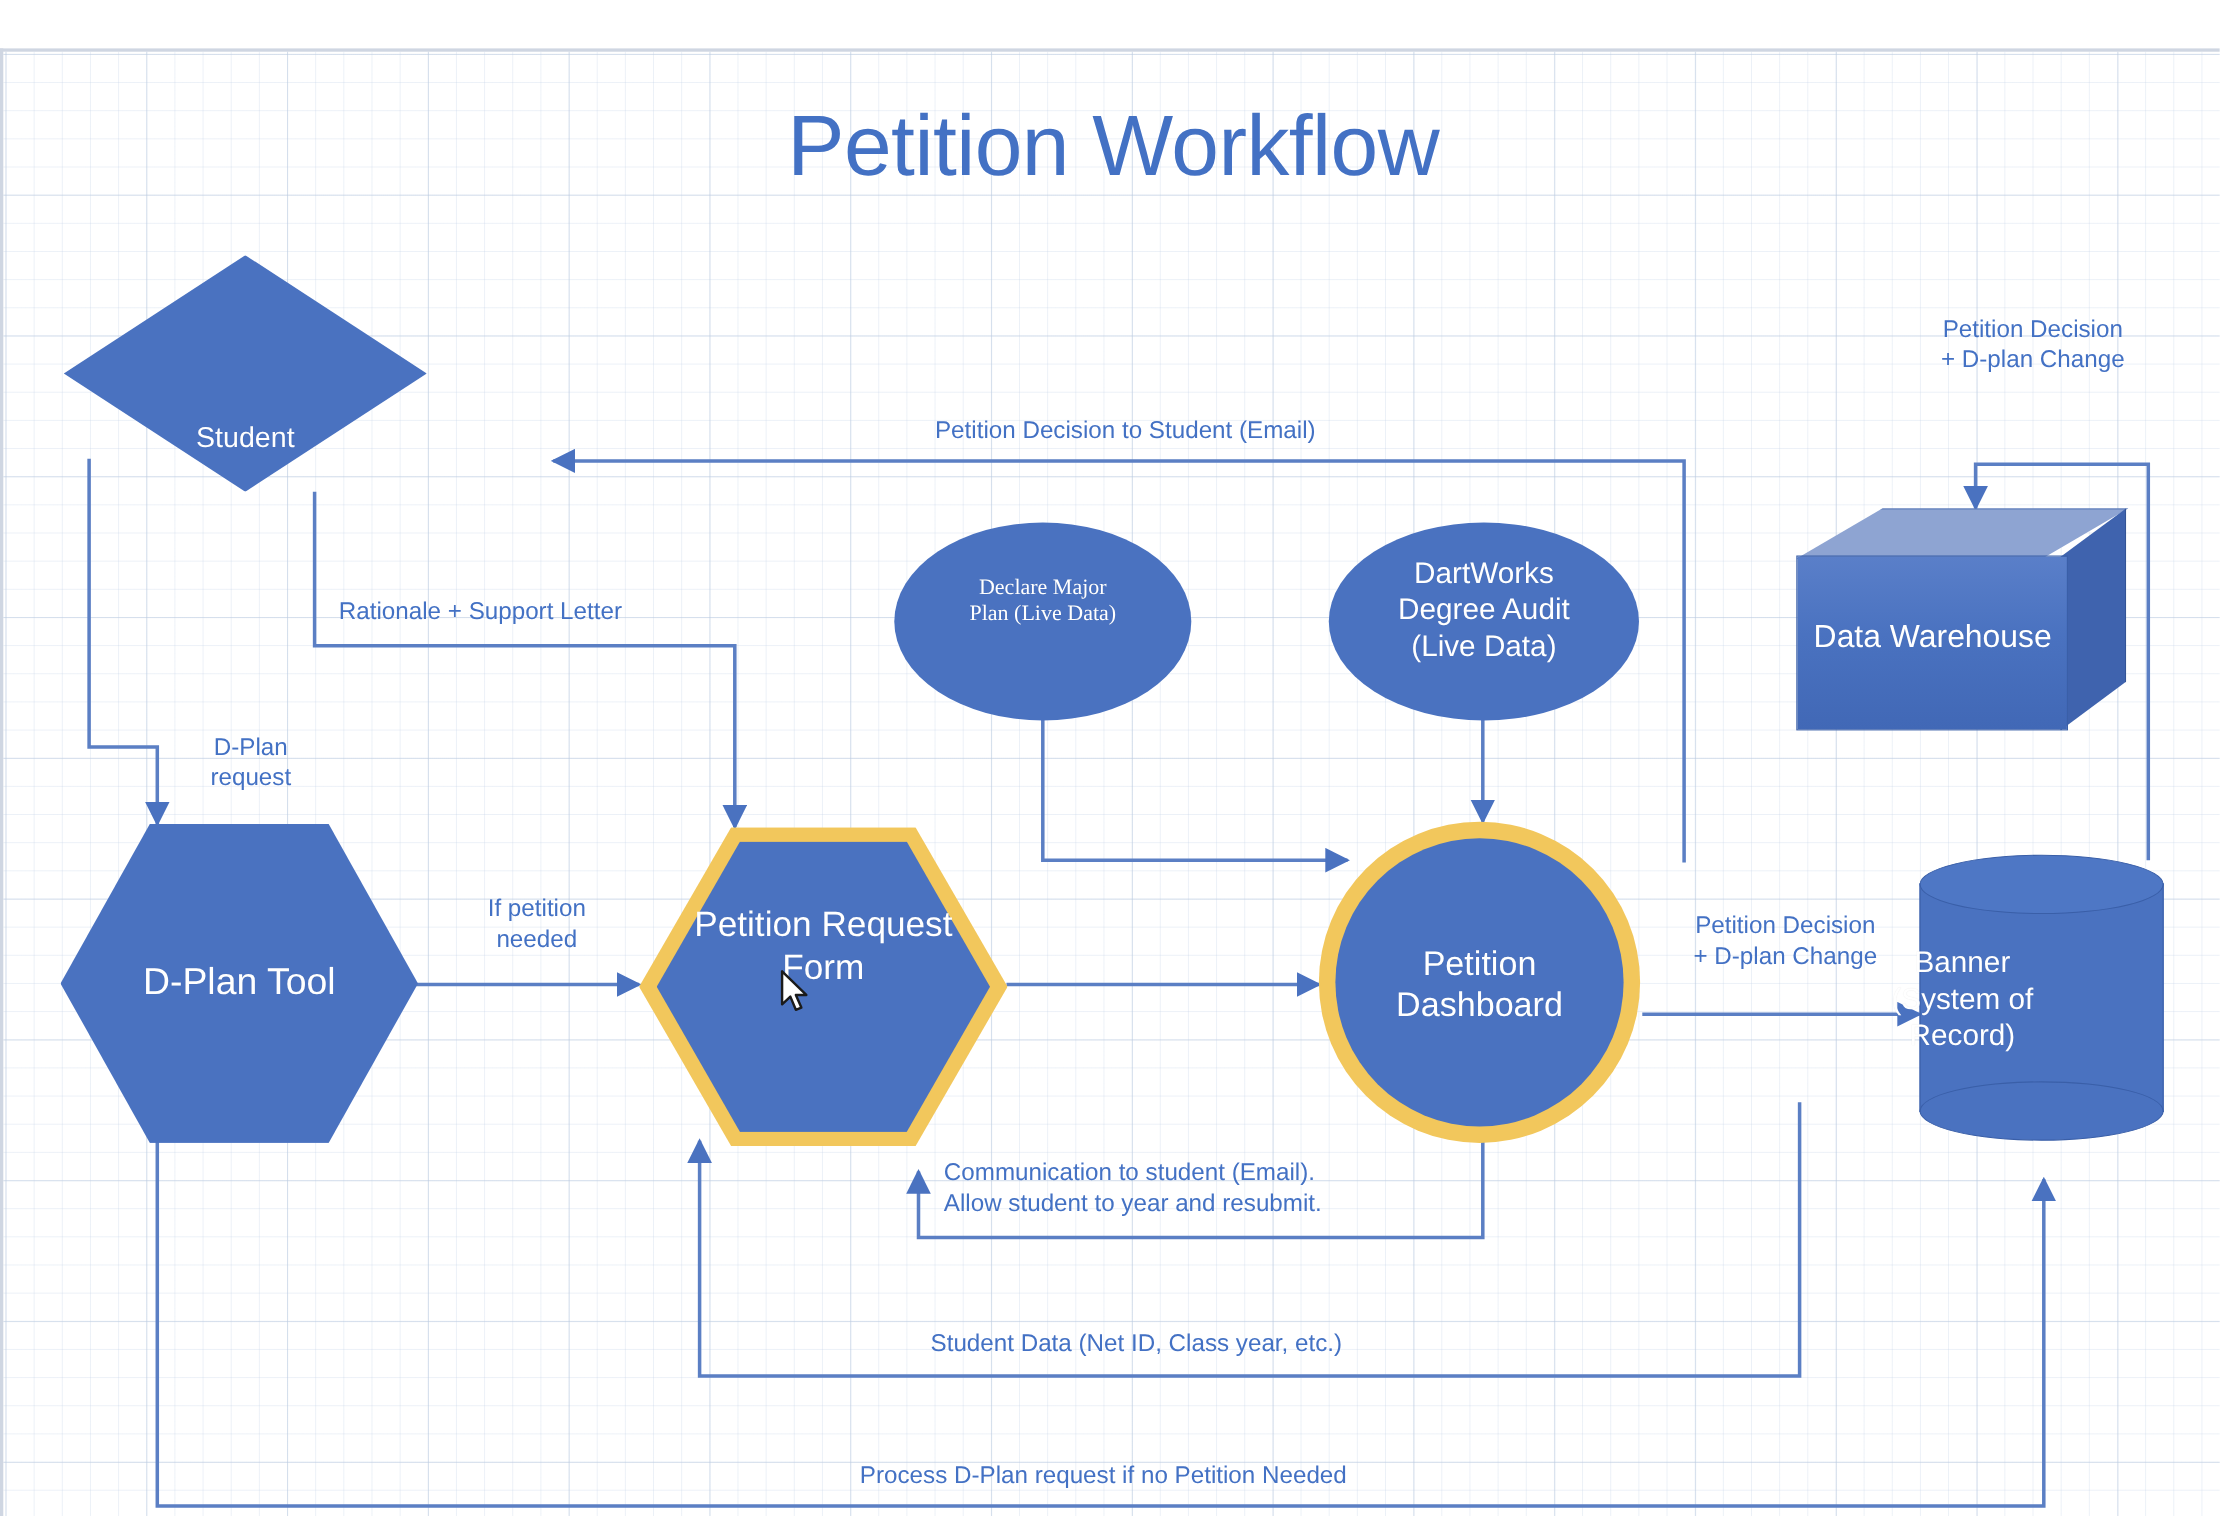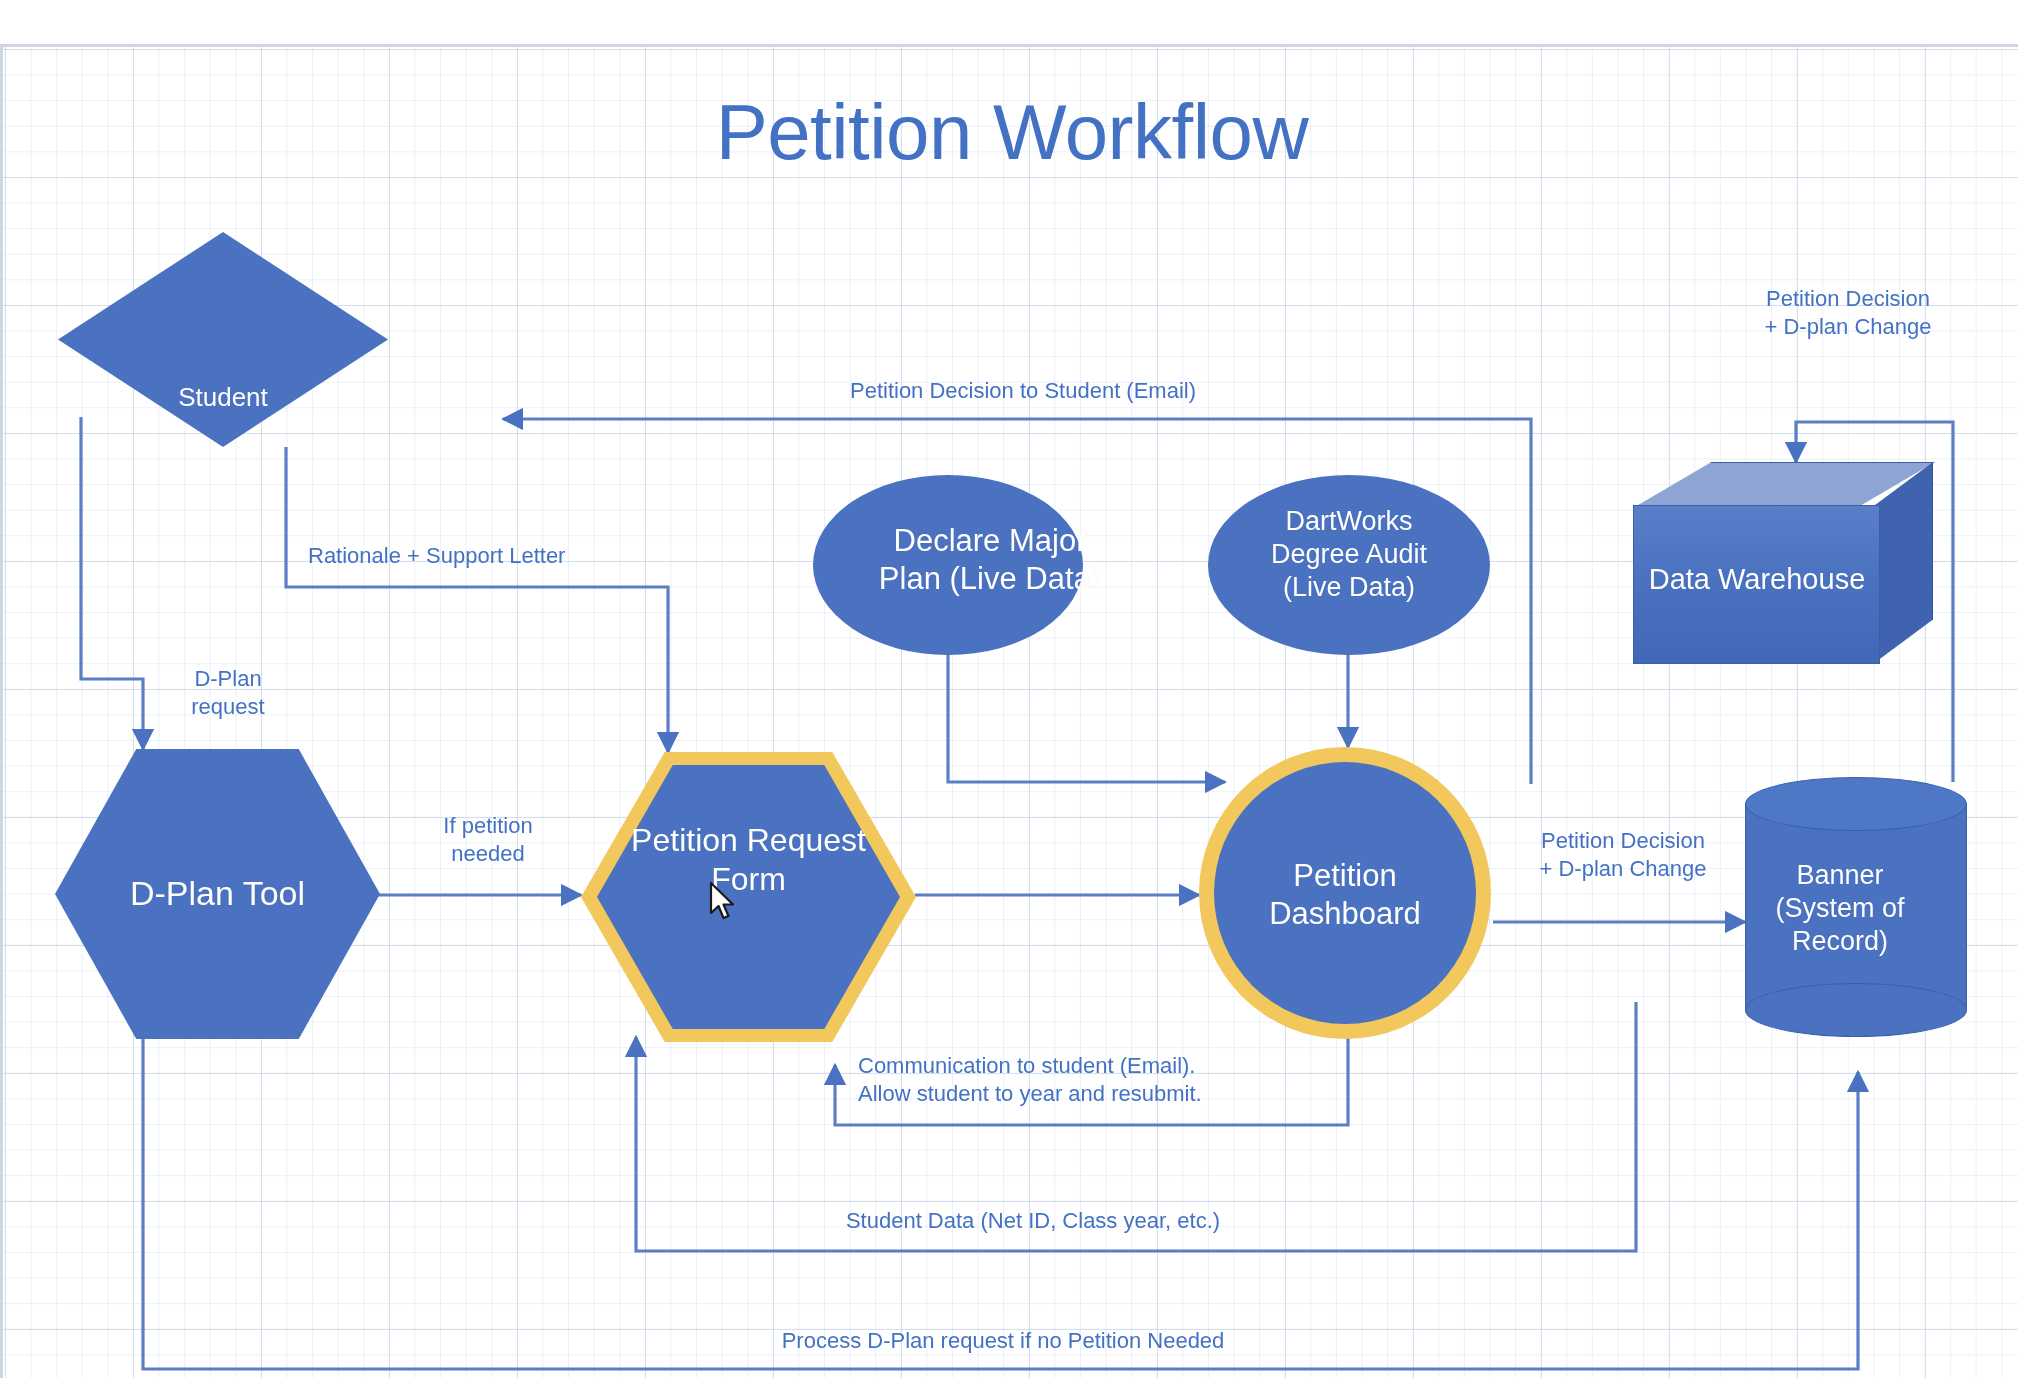--- a/index.html
+++ b/index.html
@@ -183,21 +183,21 @@
 
   <div class="node hexagon" style="left:52px; top:702px; width:325px; height:290px;"></div>
   <div class="node-title" style="left:52px; top:826px; width:325px; font-size:34px;">D-Plan Tool</div>
 
   <div class="node hex-highlight" style="left:578px; top:705px; width:335px; height:290px;"></div>
   <div class="node hexagon" style="left:594px; top:718px; width:303px; height:264px;"></div>
   <div class="node-title" style="left:578px; top:774px; width:335px; font-size:32px;">Petition Request
 Form</div>
 
   <div class="node ellipse" style="left:810px; top:428px; width:270px; height:180px;"></div>
-  <div class="node-title" style="left:852px; top:475px; width:270px; font-size:31px;">Declare Major
+  <div class="node-title" style="left:810px; top:475px; width:270px; font-size:20px;font-family:Liberation Serif, serif;">Declare Major
 Plan (Live Data)</div>
 
   <div class="node ellipse" style="left:1205px; top:428px; width:282px; height:180px;"></div>
   <div class="node-title" style="left:1205px; top:458px; width:282px; font-size:27px;">DartWorks
 Degree Audit
 (Live Data)</div>
 
   <div style="position:absolute; left:1630px; top:415px; width:300px; height:200px;">
     <div class="cube-top" style="position:absolute; left:0px; top:0px; width:237px; height:44px;
                 clip-path: polygon(0% 100%, 26% 0%, 100% 0%, 74% 100%);
@@ -211,21 +211,21 @@
   <div class="node ring-highlight" style="left:1196px; top:700px; width:292px; height:292px;"></div>
   <div class="node circle" style="left:1211px; top:715px; width:262px; height:262px;"></div>
   <div class="node-title" style="left:1196px; top:810px; width:292px; font-size:31px;">Petition
 Dashboard</div>
 
   <div style="position:absolute; left:1742px; top:730px; width:222px; height:265px;">
     <div class="cyl-body" style="position:absolute; left:0px; top:26px; width:220px; height:208px;"></div>
     <div class="cyl-bottom" style="position:absolute; left:0px; top:206px; width:220px; height:52px;"></div>
     <div class="cyl-top" style="position:absolute; left:0px; top:0px; width:220px; height:52px;"></div>
   </div>
-  <div class="node-title" style="left:1742px; top:812px; width:190px; font-size:27px;">Banner
+  <div class="node-title" style="left:1686px; top:812px; width:190px; font-size:27px;">Banner
 (System of
 Record)</div>
 
   <div class="edge-label" style="left:770px; top:330px; width:500px;">Petition Decision to Student (Email)</div>
 
   <div class="edge-label" style="left:1700px; top:238px; width:290px;">Petition Decision
 + D-plan Change</div>
 
   <div class="edge-label" style="left:305px; top:495px; width:350px; text-align:left;">Rationale + Support Letter</div>
 

